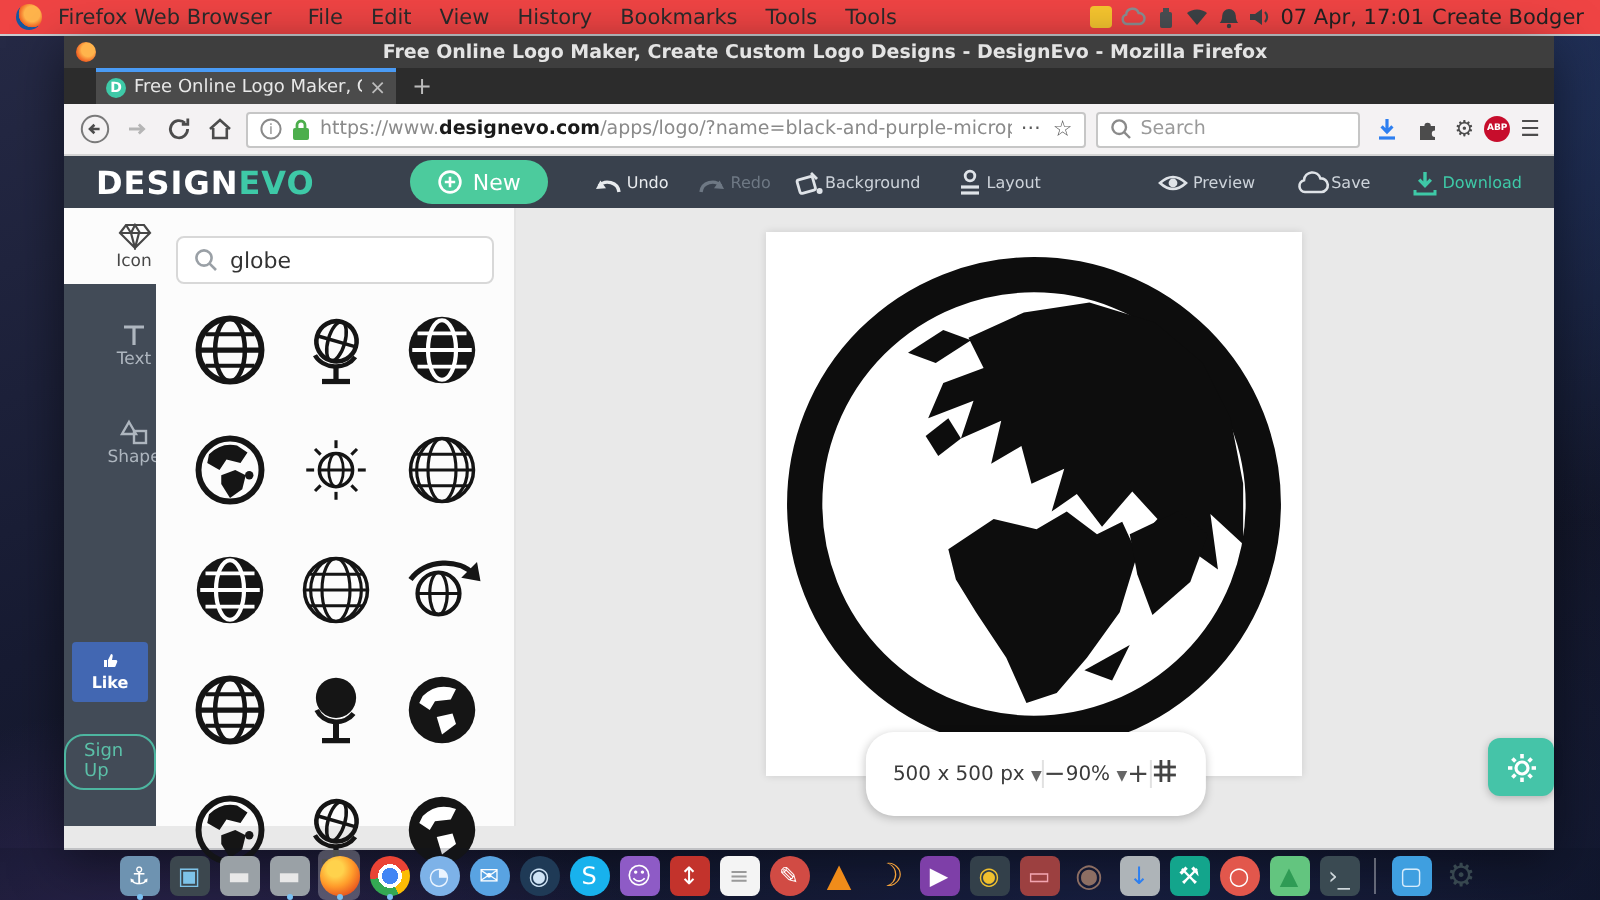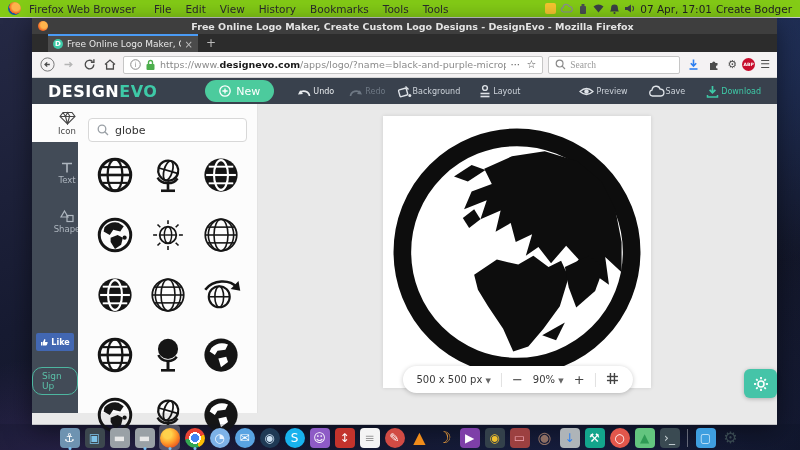--- a/index.html
+++ b/index.html
@@ -8,21 +8,21 @@
     font-family:"DejaVu Sans","Liberation Sans",sans-serif;
     position:relative;
     background:
       radial-gradient(420px 300px at 12% 118%, rgba(96,62,148,.55), transparent 60%),
       radial-gradient(520px 380px at 92% 8%, rgba(42,72,132,.5), transparent 60%),
       radial-gradient(640px 420px at 70% 104%, rgba(32,42,92,.6), transparent 65%),
       linear-gradient(160deg,#262a46,#171b32 45%,#0f1322);
   }
   
   .panel { position:absolute; left:0; top:0; width:800px; height:18px;
-    background:#84cc16; border-bottom:1px solid #c9cdd0;
+    background:#ef4444; border-bottom:1px solid #c9cdd0;
     display:flex; align-items:center; font-size:10.5px; color:#2b2b2b; }
   .ff-logo { width:13px; height:13px; border-radius:50%; margin:0 8px 0 8px;
     background:radial-gradient(circle at 62% 38%, #ffb44c 0 34%, #f06223 58%, #1857a0 60%); }
   .menu-item { margin-right:14px; cursor:default; }
   .panel-right { margin-left:auto; display:flex; align-items:center; gap:4px; padding-right:8px; }
   .tray-note { width:11px; height:11px; background:#f7c62f; border-radius:2px; }
   .tray svg { display:block; }
   .clock,.user { font-size:10.5px; color:#222; }
   
   .window { position:absolute; left:32px; top:18px; width:745px; height:407px;
@@ -43,21 +43,21 @@
   
   .navbar { height:26px; background:#f4f2f3; border-bottom:1px solid #d4d4d4;
     display:flex; align-items:center; gap:5px; padding:0 7px; }
   .nav-ic { width:16px; height:16px; display:flex; align-items:center; justify-content:center; flex:none; }
   .urlbox { flex:1; height:18px; background:#fff; border:1px solid #c6c6c6; border-radius:2px;
     display:flex; align-items:center; gap:4px; padding:0 6px; font-size:9.5px; overflow:hidden; }
   .url-scheme,.url-path { color:#8a8a8a; } .url-domain { color:#1a1a1a; font-weight:bold; }
   .url-text { white-space:nowrap; overflow:hidden; flex:1; }
   .url-actions { color:#5a5a5a; font-size:10px; display:flex; gap:6px; align-items:center; flex:none; }
   .searchbox { width:132px; height:18px; background:#fff; border:1px solid #c6c6c6; border-radius:2px;
-    display:flex; align-items:center; gap:4px; padding:0 6px; flex:none;font-family:Liberation Serif, serif; }
+    display:flex; align-items:center; gap:4px; padding:0 6px; flex:none; }
   .search-ph { color:#9a9a9a; font-size:9.5px; }
   .glyph-ic { font-size:11px; color:#4c4c4c; line-height:1; }
   .abp { width:13px; height:13px; border-radius:50%; background:#c70d2c; color:#fff;
     font-size:4.5px; font-weight:bold; display:flex; align-items:center; justify-content:center; }
   
   .appheader { height:26px; background:#39414d; display:flex; align-items:center; padding:0 12px; }
   .brand { font-size:16px; font-weight:bold; letter-spacing:.5px; margin-left:4px; }
   .brand .b1 { color:#fff; } .brand .b2 { color:#3ec9a7; }
   .btn-new { margin-left:48px; height:22px; padding:0 14px; border-radius:12px; background:#4ccb9d;
     color:#fff; font-size:11px; display:flex; align-items:center; gap:5px; }
@@ -67,39 +67,39 @@
   .tool.teal .tlabel { color:#3ec9a7; }
   .ml22{margin-left:22px} .ml14{margin-left:14px} .ml18{margin-left:18px} .ml16{margin-left:20px}
   .hspacer { flex:1; } .hgap { width:58px; }
   
   .appbody { display:flex; height:309px; }
   .side { width:46px; background:#424b57; display:flex; flex-direction:column; align-items:center; }
   .side-tab { width:46px; height:38px; display:flex; flex-direction:column; align-items:center;
     justify-content:center; gap:1px; color:#aeb6bf; font-size:8.5px;padding-left:24px; }
   .side-tab.active { background:#fcfcfc; color:#474747; }
   .side-spacer { flex:1; }
-  .like-btn { width:38px; height:18px; background:#4267b2; border-radius:2px; color:#fff;
+  .like-btn { width:38px; height:30px; background:#4267b2; border-radius:2px; color:#fff;
     font-size:8px; font-weight:bold; display:flex; align-items:center; justify-content:center;
-    gap:3px; margin-bottom:16px; }
+    gap:3px; margin-bottom:16px;flex-direction:column; }
   .signup-btn { border:1px solid #4db6a0; color:#5bc0a8; border-radius:10px; font-size:9px;
     padding:3px 9px; margin-bottom:18px; }
   .iconpanel { width:180px; background:#fcfcfc; border-right:1px solid #e3e3e3; padding:14px 10px 0; }
   .psearch { height:24px; border:1px solid #d8d8d8; border-radius:4px; background:#fff;
     display:flex; align-items:center; gap:6px; padding:0 8px; }
   .psearch .q { font-size:11px; color:#333; }
   .grid { margin-top:8px; display:grid; grid-template-columns:repeat(3,1fr); row-gap:10px; }
   .cell { height:50px; display:flex; align-items:center; justify-content:center; }
   .cell svg { width:42px; height:42px; }
   .work { flex:1; position:relative; background:#e9e9e9; }
   .canvas { position:absolute; left:125px; top:12px; width:268px; height:272px; background:#fff;
     box-shadow:0 0 4px rgba(0,0,0,.12); display:flex; align-items:center; justify-content:center; }
   .canvas svg { width:252px; height:252px; }
-  .ctrlbar { position:absolute; left:50%; transform:translateX(-50%); top:262px; height:27px;
+  .ctrlbar { position:absolute; left:50%; transform:translateX(-50%); top:262px; height:42px;
     background:#fff; border-radius:14px; box-shadow:0 1px 5px rgba(0,0,0,.22);
-    display:flex; align-items:center; padding:0 14px; gap:10px; font-size:10px; color:#3a3a3a; }
+    display:flex; align-items:center; padding:0 14px; font-size:10px; color:#3a3a3a; }
   .ctrl-div { width:1px; height:14px; background:#e1e1e1; }
   .caret { font-size:7px; color:#666; }
   .zbtn { font-size:13px; color:#444; }
   .gearbtn { position:absolute; right:0; top:265px; width:33px; height:29px; border-radius:6px;
     background:#45c4a8; display:flex; align-items:center; justify-content:center;
     box-shadow:0 1px 4px rgba(0,0,0,.25); }
   
   .dock { position:absolute; left:0; bottom:0; width:800px; height:26px;
     background:rgba(12,16,34,.18); display:flex; align-items:flex-end; justify-content:center; gap:4px; }
   .ditem { position:relative; width:21px; height:25px; display:flex; align-items:center; justify-content:center; }

